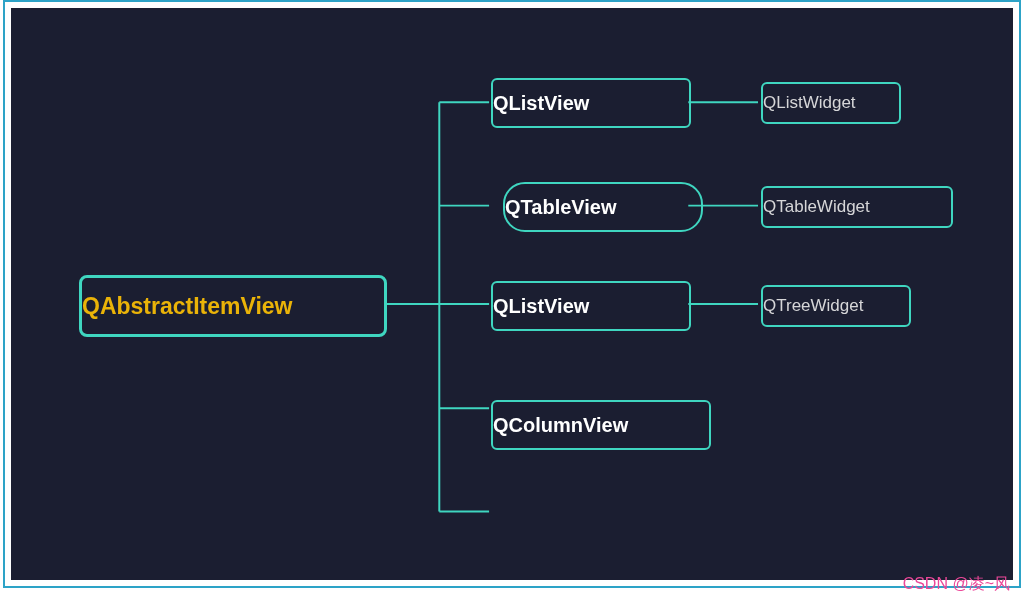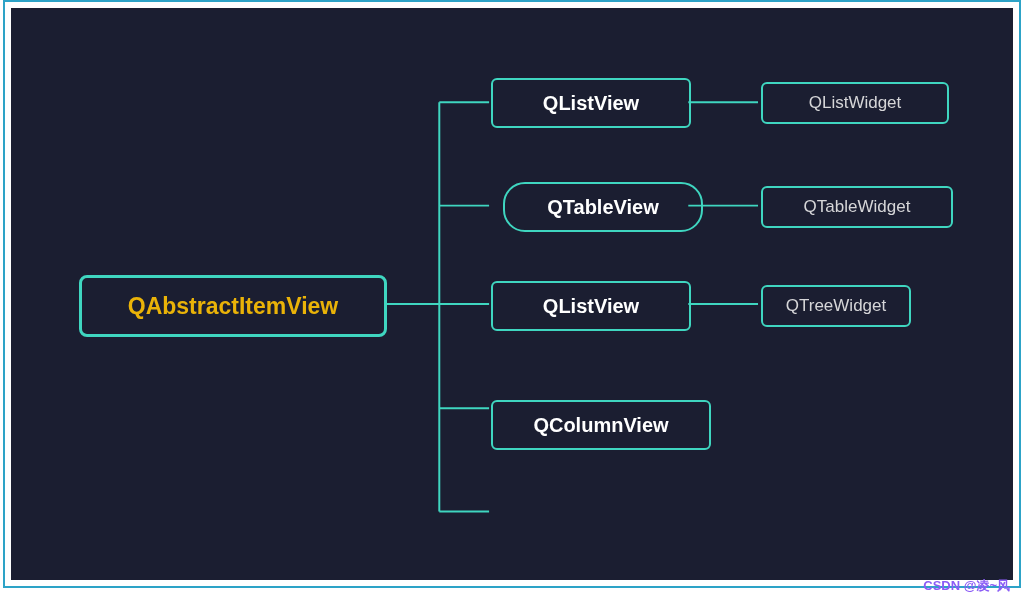--- a/index.html
+++ b/index.html
@@ -21,21 +21,20 @@
     top: 6px; left: 6px; right: 6px; bottom: 6px;
     background: #1b1e31;
     overflow: hidden;
   }
   .node {
     position: absolute;
     border: 2px solid #3fd6c0;
     border-radius: 6px;
     display: flex;
     align-items: center;
-    justify-content: center;
     background: transparent;
     color: #ffffff;
     font-weight: bold;
   }
   .root {
     left: 68px;
     top: 267px;
     width: 308px;
     height: 62px;
     border-width: 3px;
@@ -48,44 +47,43 @@
     height: 50px;
     font-size: 20px;
     color: #ffffff;
   }
   .n-list   { left: 480px; top: 70px; }
   .n-table  { left: 492px; top: 174px; border-radius: 22px; }
   .n-tree   { left: 480px; top: 273px; }
   .n-column { left: 480px; top: 392px; width: 220px; }
   .n-header { left: 480px; top: 482px; width: 214px; }
   .level2 {
-    width: 188px;
+    width: 140px;
     height: 42px;
     font-size: 17px;
     color: #d6d6d8;
     font-weight: normal;
     border-width: 2px;
   }
   .w-list  { left: 750px; top: 74px; }
   .w-table { left: 750px; top: 178px; width: 192px; }
   .w-tree  { left: 750px; top: 277px; width: 150px; }
   svg.connectors {
     position: absolute;
     top: 0; left: 0;
     width: 100%; height: 100%;
     pointer-events: none;
   }
   .watermark {
     position: absolute;
     right: 14px;
     bottom: 2px;
-    font-size: 13px;
-    color: #8b5cf6;
+    font-size: 16px;
+    color: #ec4899;
     font-family: Arial, sans-serif;
-    font-weight: bold;
   }
 </style>
 </head>
 <body>
 
 <div class="outer-border">
   <div class="canvas">
 
     <svg class="connectors" viewBox="0 0 1006 576" preserveAspectRatio="none">
       <g stroke="#3fd6c0" stroke-width="2" fill="none">

